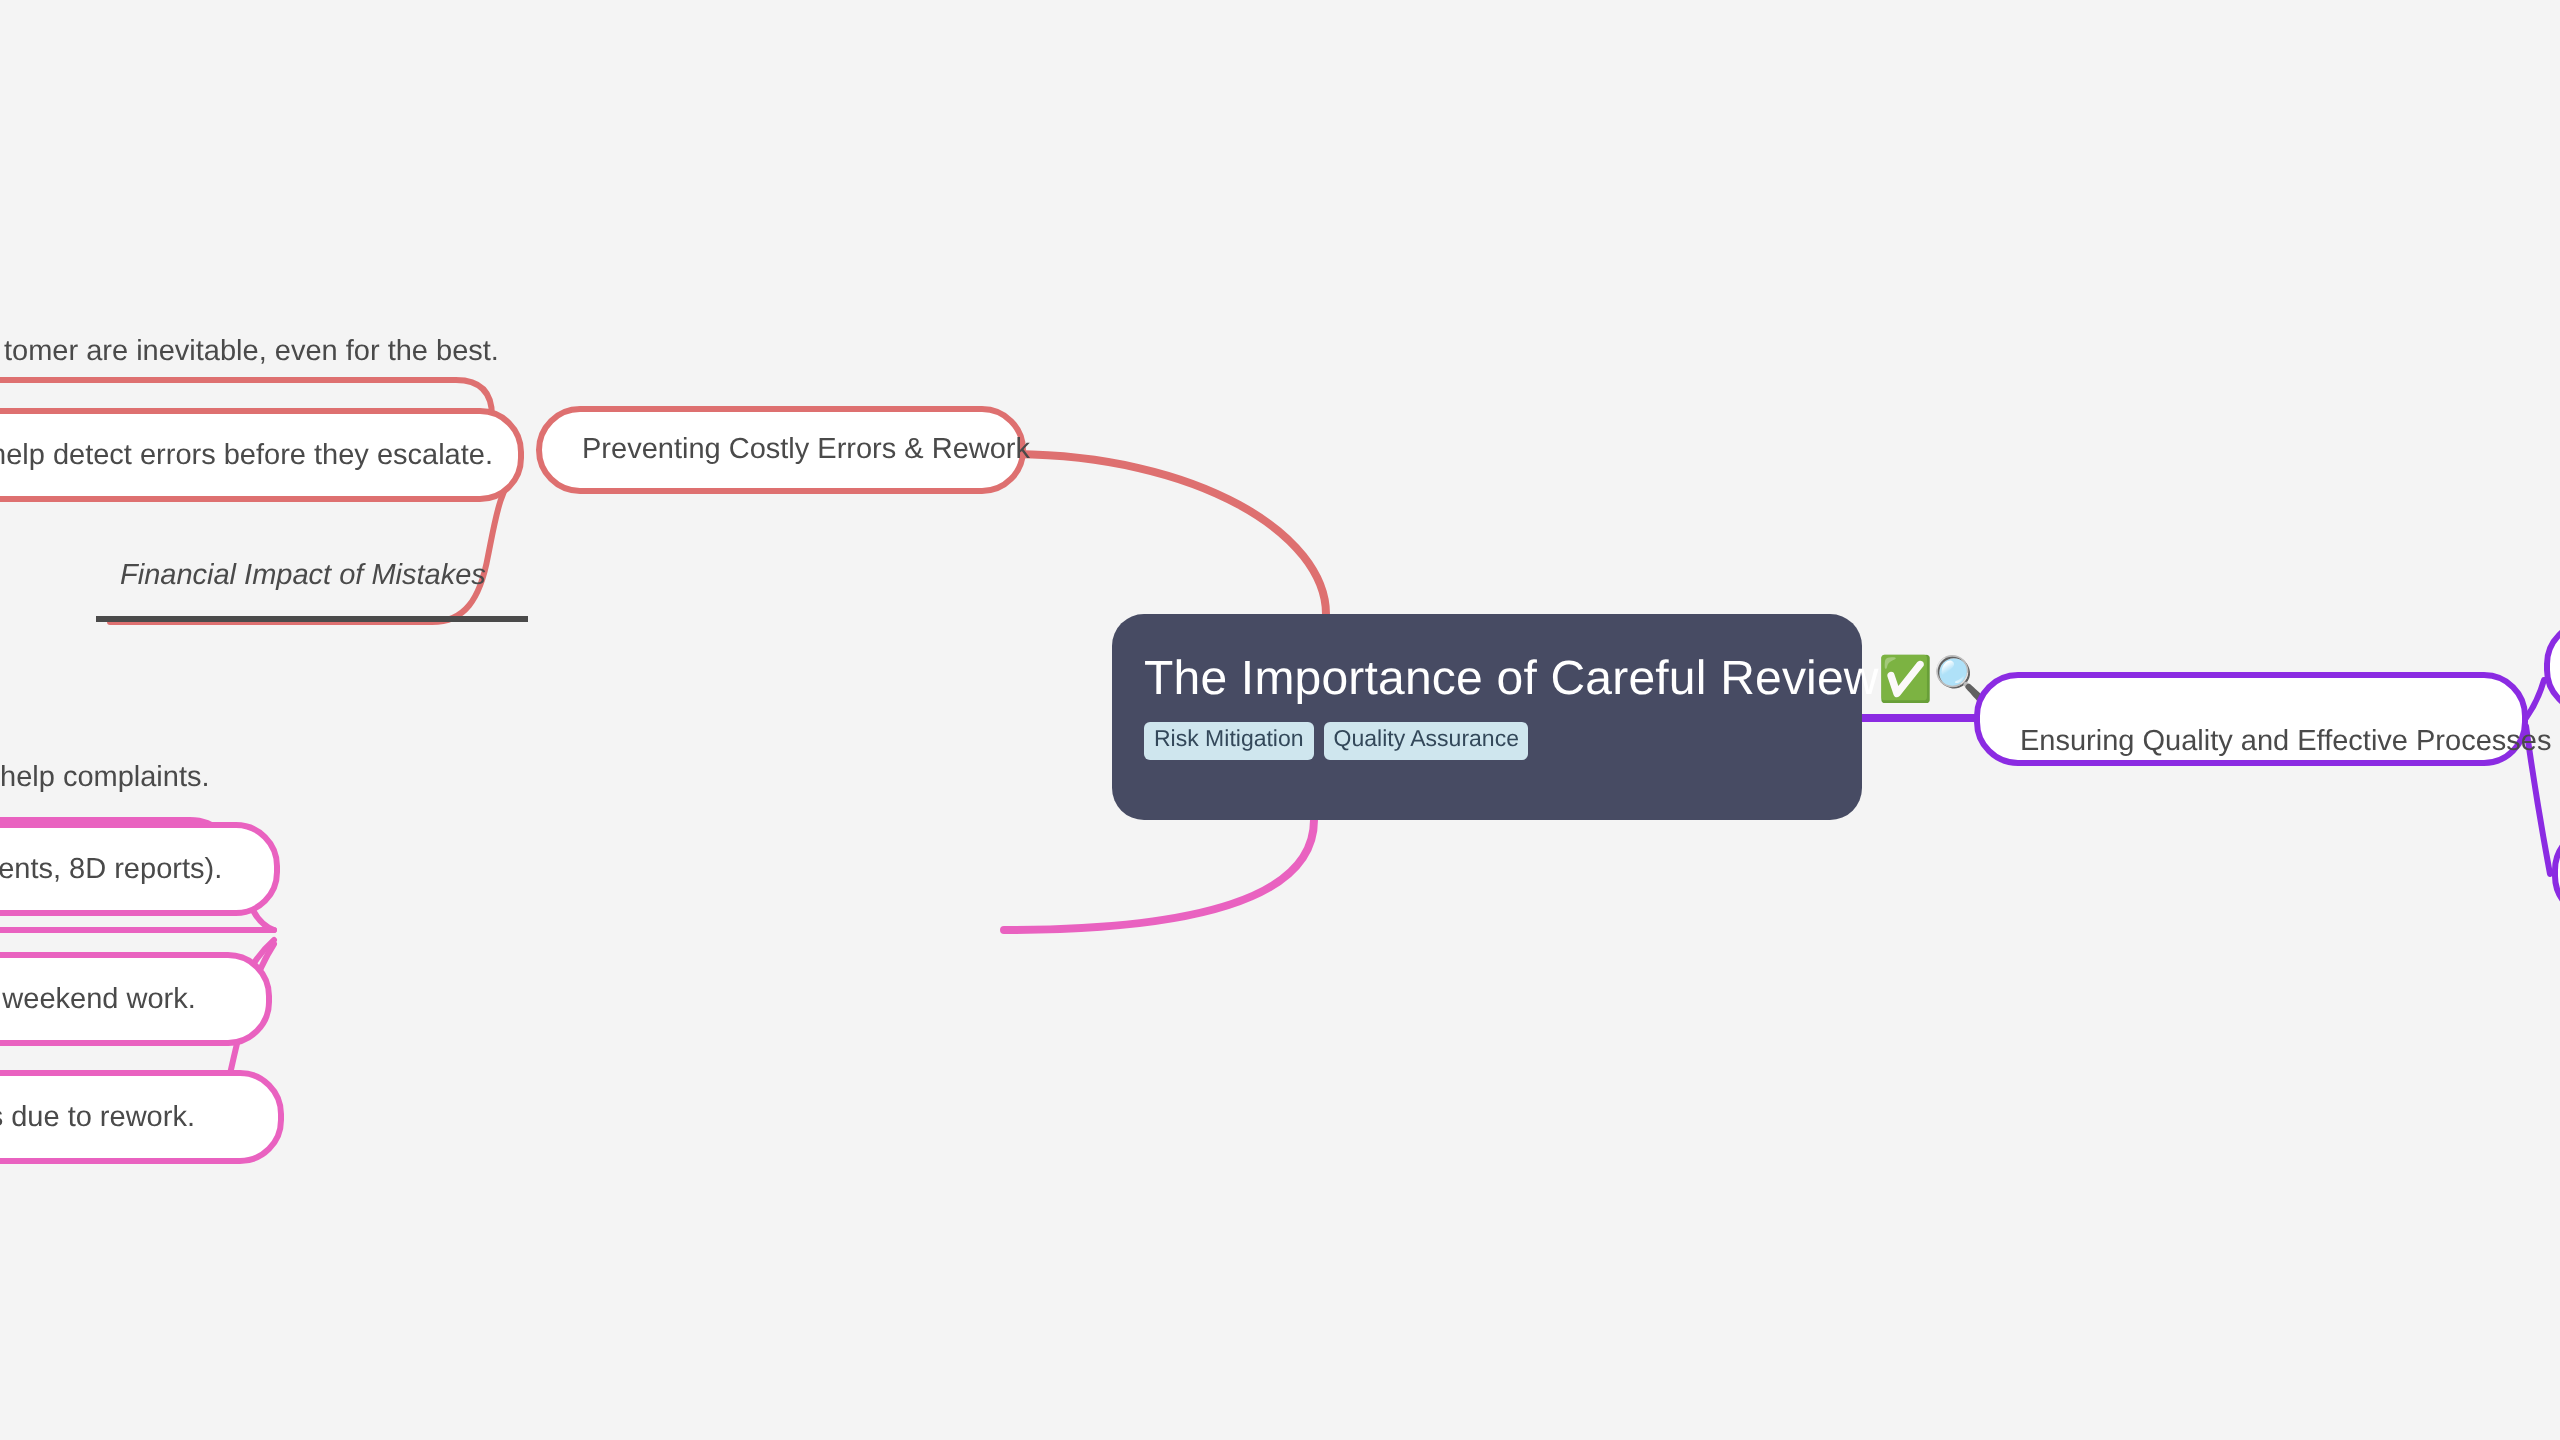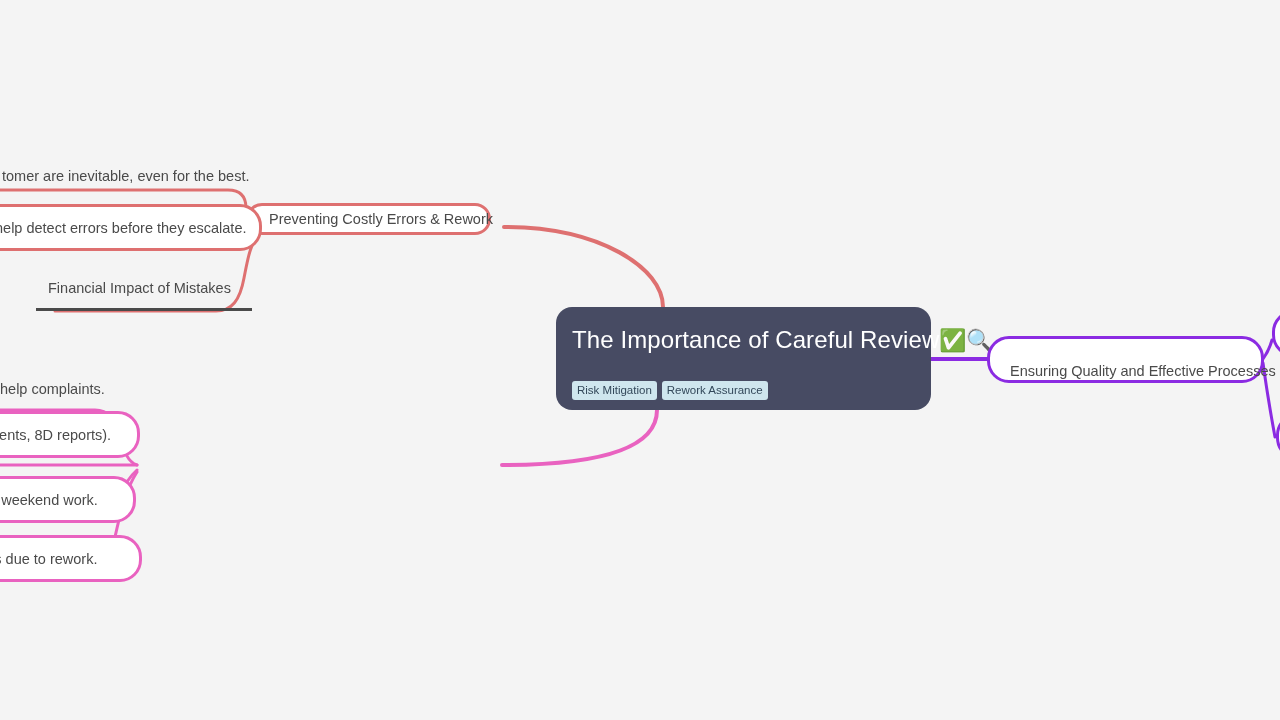--- a/index.html
+++ b/index.html
@@ -46,21 +46,21 @@
     line-height: 30px;
     font-weight: 400;
     letter-spacing: 0.1px;
     white-space: nowrap;
   }
   .root-emoji {
     font-size: 22px;
     letter-spacing: 0;
   }
   .root-tags {
-    margin-top: 25px;
+    margin-top: 6px;
     display: flex;
     gap: 5px;
   }
   .root-tag {
     background: #cfe6ee;
     color: #33485a;
     font-size: 11.5px;
     line-height: 14px;
     padding: 2px 5px 3px 5px;
     border-radius: 3px;
@@ -135,37 +135,37 @@
     <path d="M 1263 359 C 1268 352 1270 347 1272 340" fill="none" stroke="#8b2be2" stroke-width="3" stroke-linecap="round"></path>
     <path d="M 1263 363 C 1266 385 1270 410 1275 437" fill="none" stroke="#8b2be2" stroke-width="3" stroke-linecap="round"></path>
   </svg>
 
   <div class="root-node">
     <div class="root-title">
       <span>The Importance of Careful Review</span><span class="root-emoji">✅🔍</span>
     </div>
     <div class="root-tags">
       <span class="root-tag">Risk Mitigation</span>
-      <span class="root-tag">Rework Assurance</span>
+      <span class="root-tag">Quality Assurance</span>
     </div>
   </div>
 
-  <div class="node boxed c-red" style="left:246px; top:203px; width:245px; height:32px;">
+  <div class="node boxed c-red" style="left:268px; top:203px; width:245px; height:44px;">
     <span class="node-label">Preventing Costly Errors &amp; Rework</span>
   </div>
 
   <div class="node plain" style="left:-10px; top:162px; width:250px; height:28px;">
     <span class="node-label">tomer are inevitable, even for the best.</span>
   </div>
 
   <div class="node boxed c-red" style="left:-28px; top:204px; width:290px; height:47px;">
     <span class="node-label">help detect errors before they escalate.</span>
   </div>
 
-  <div class="node underlined c-red" style="left:36px; top:275px; width:216px; height:36px;">
+  <div class="node underlined c-red" style="left:48px; top:275px; width:216px; height:36px;font-style:italic;">
     <span class="node-label">Financial Impact of Mistakes</span>
   </div>
 
 
   <div class="node plain" style="left:-12px; top:375px; width:130px; height:28px;">
     <span class="node-label">help complaints.</span>
   </div>
 
   <div class="node boxed c-pink" style="left:-36px; top:411px; width:176px; height:47px;">
     <span class="node-label">ments, 8D reports).</span>

